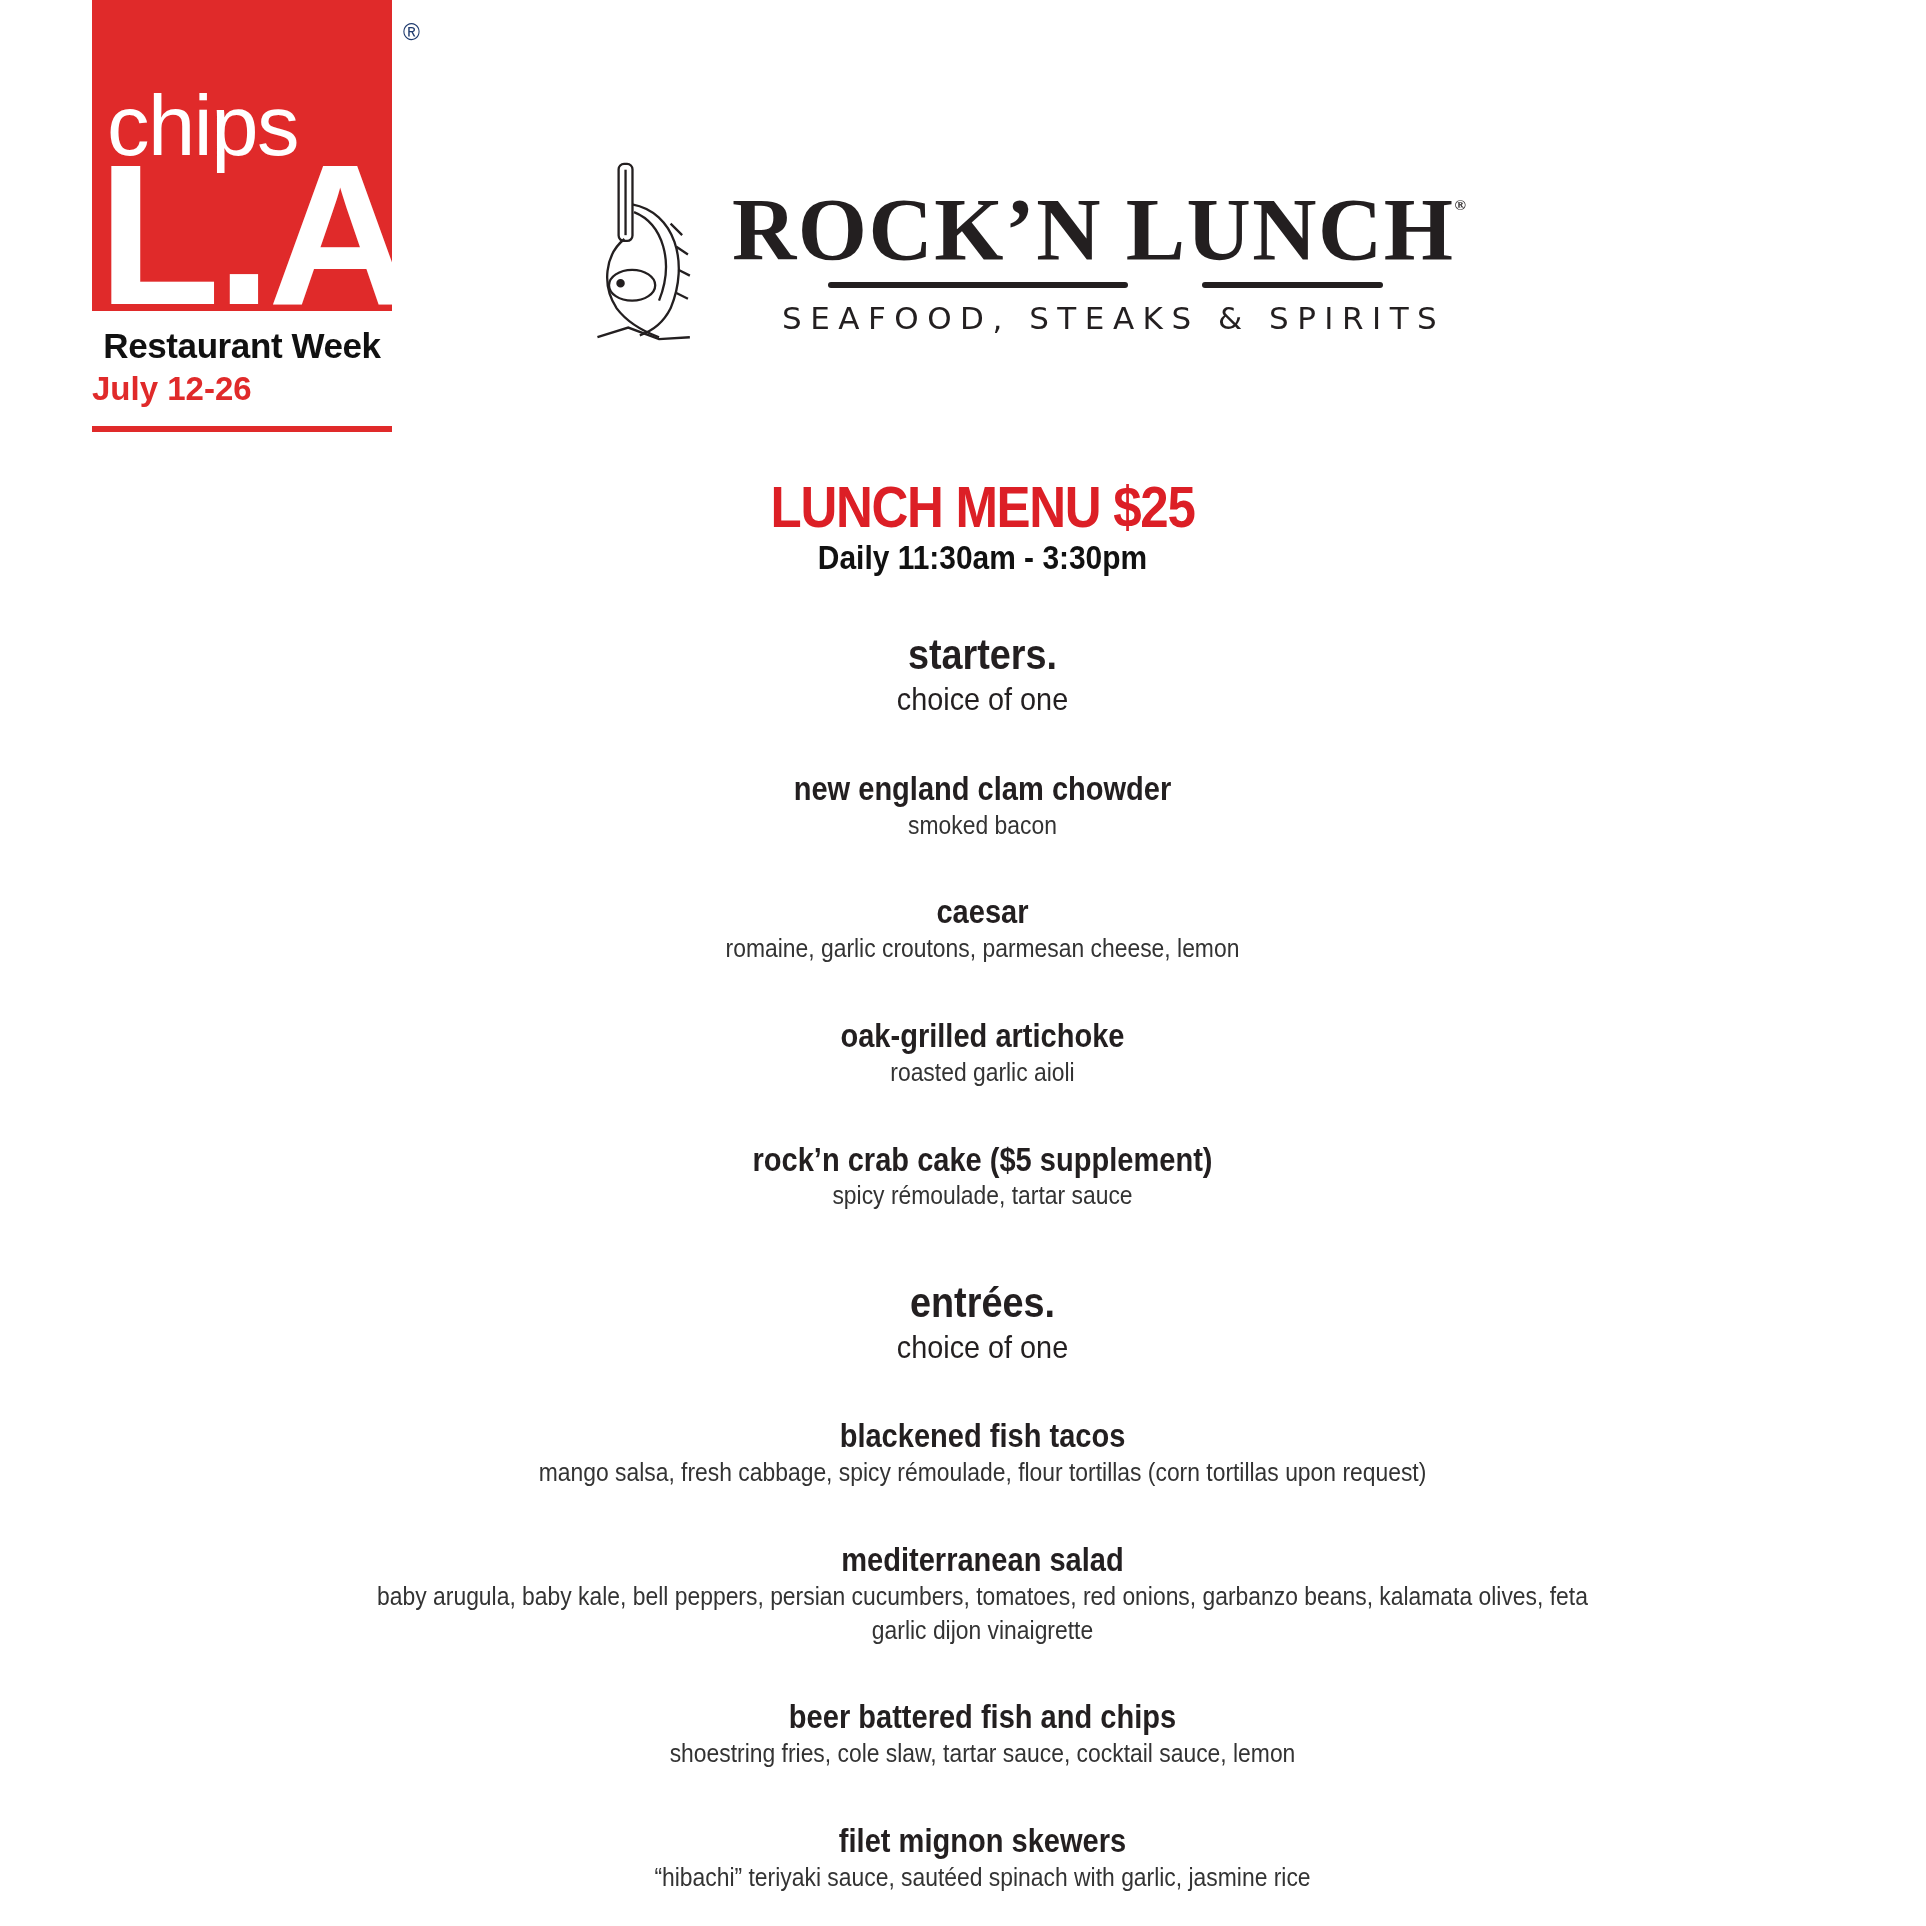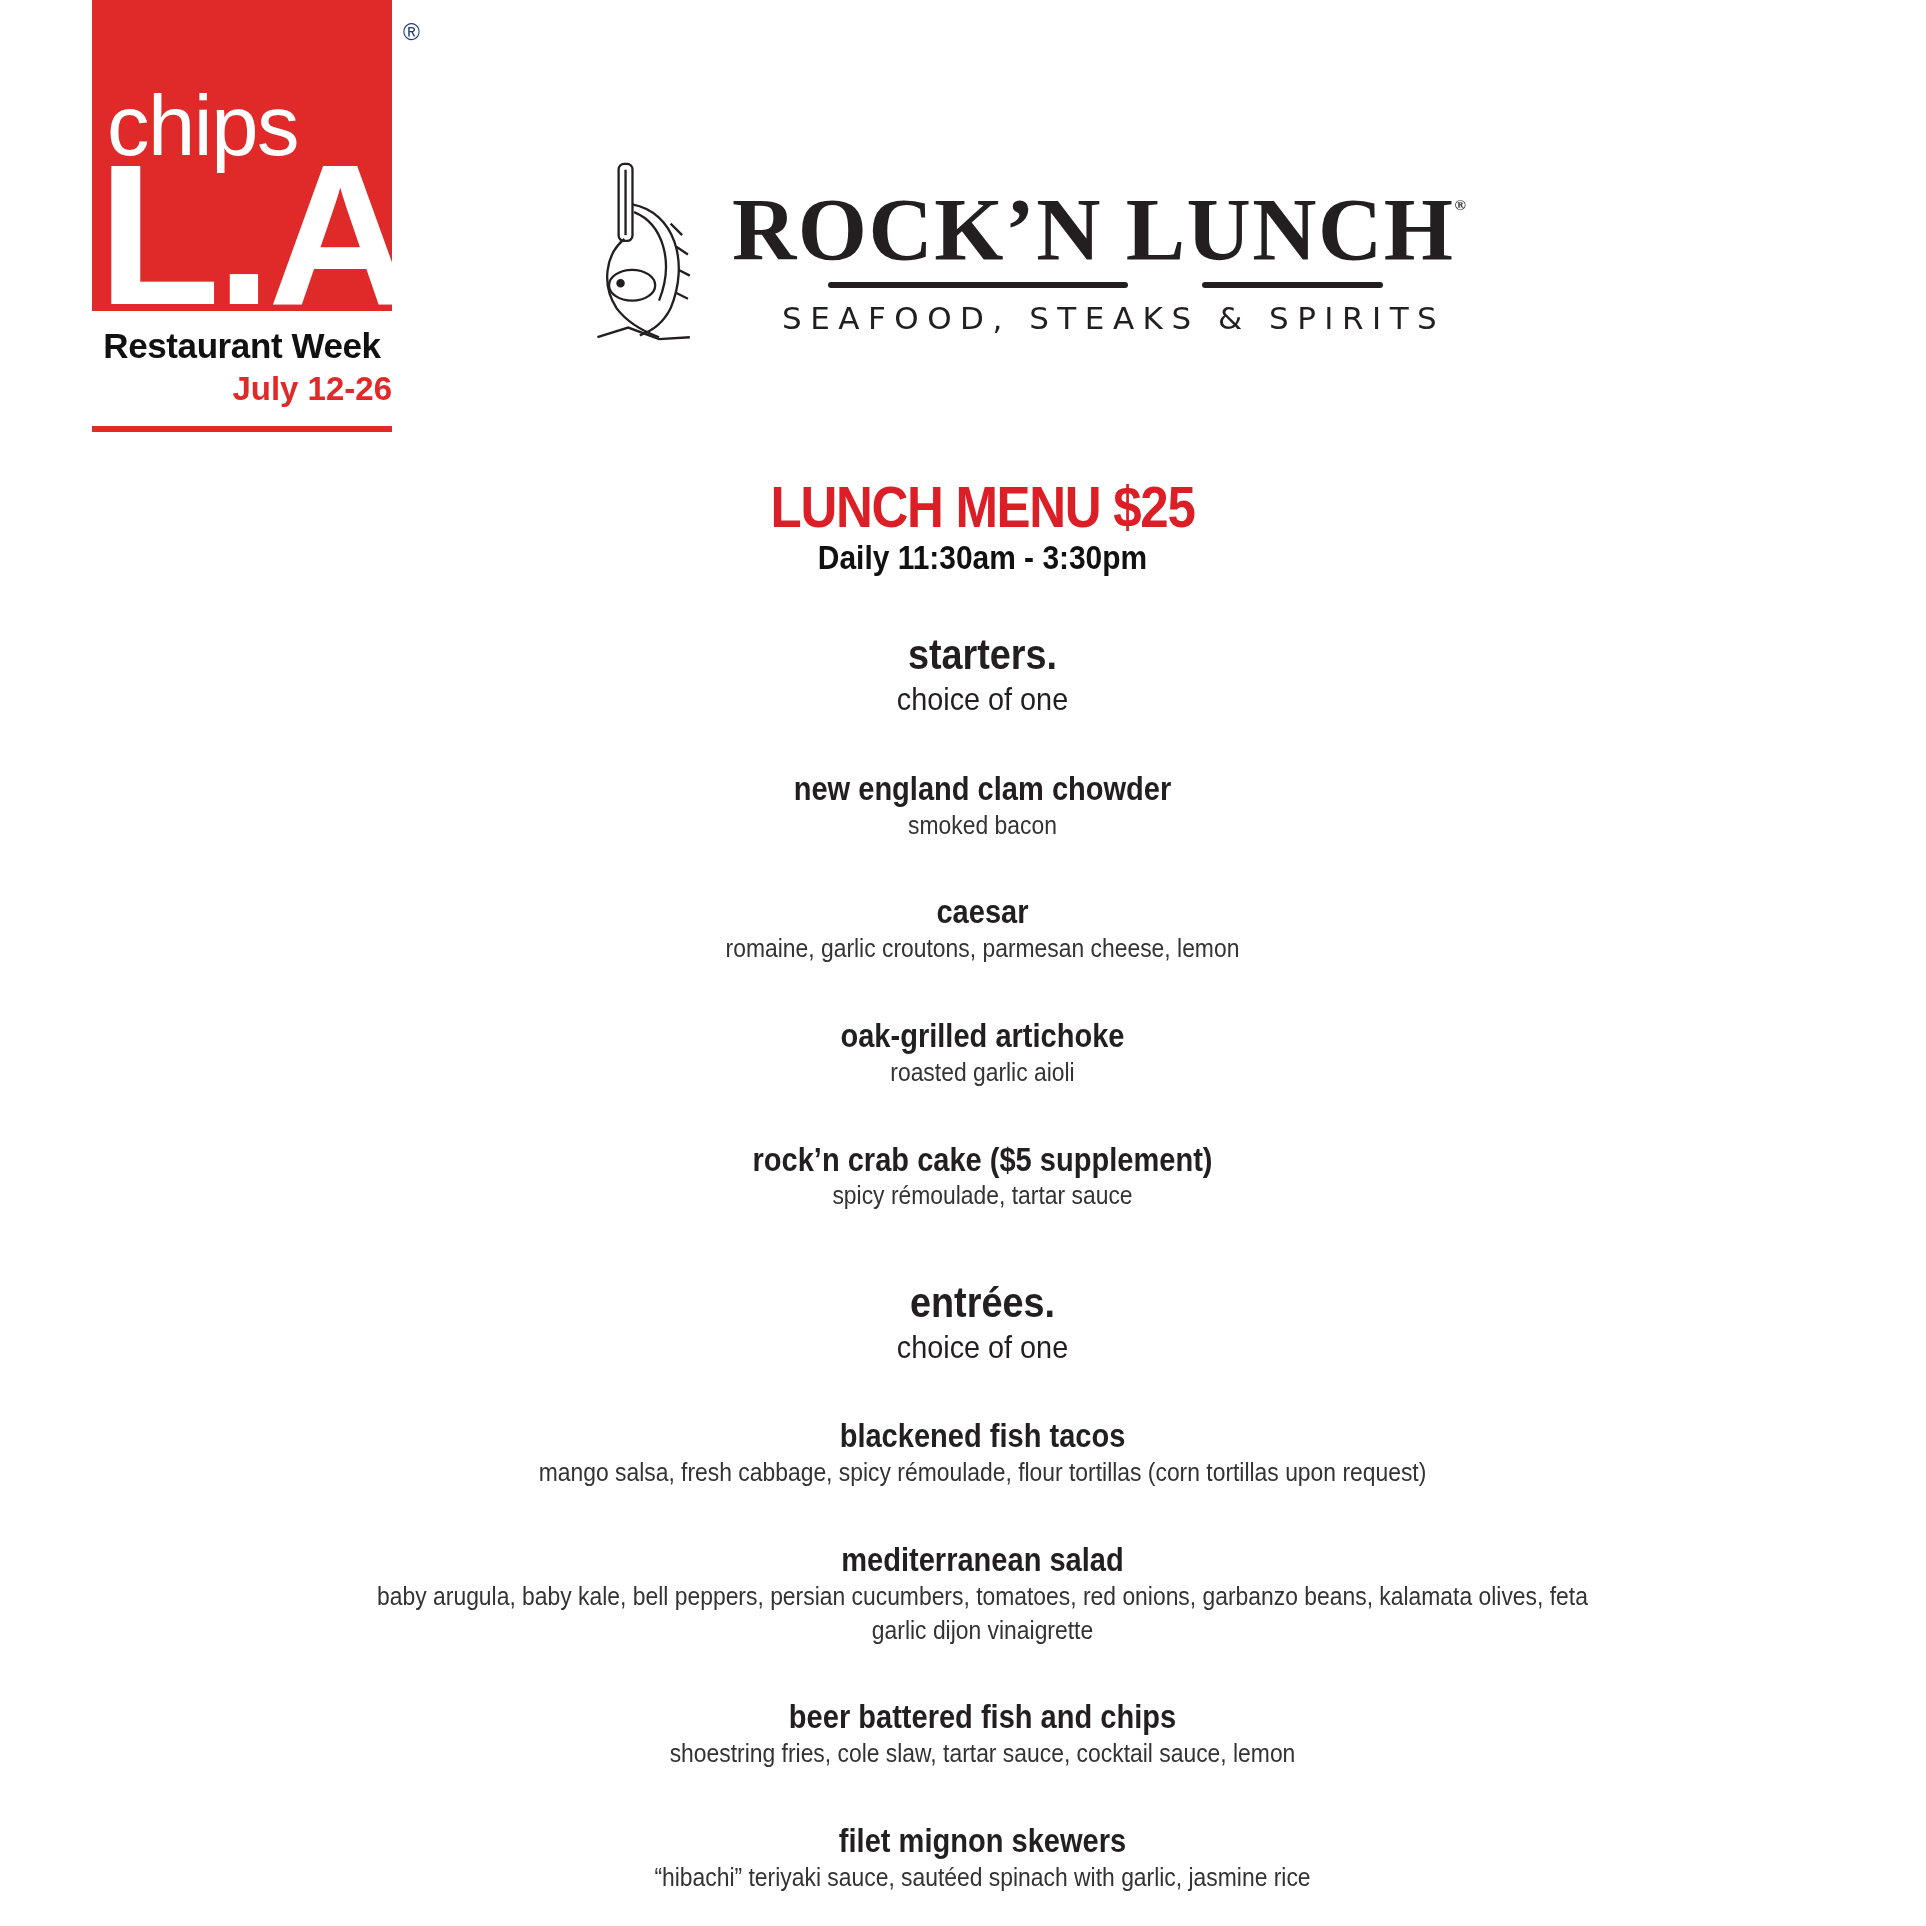--- a/index.html
+++ b/index.html
@@ -10,21 +10,21 @@
   
   .dinela-box { left: 92px; top: 0; width: 300px; height: 311px; background: #e02a2a; }
   .dinela-dine { left: 107px; top: 83px; font-size: 85px; color: #fff; font-weight: 400;
                  letter-spacing: -1.5px; line-height: 1; }
   .dinela-la { left: 98px; top: 154px; width: 297px; height: 158px; overflow: hidden; }
   .dinela-la span { position: absolute; bottom: -23px; left: 0; font-size: 200px; font-weight: 700;
                     color: #fff; letter-spacing: -3.9px; line-height: 1; }
   .dinela-reg { left: 403px; top: 19px; font-size: 23px; color: #1f3b6e; }
   .dinela-rw { left: 92px; top: 326px; width: 300px; text-align: center; font-size: 35px;
                font-weight: 700; color: #111; letter-spacing: -0.4px; }
-  .dinela-date { left: 92px; top: 370px; width: 300px; text-align: right; font-size: 33px;
+  .dinela-date { left: 92px; top: 370px; width: 300px; text-align: left; font-size: 33px;
                  color: #e02a2a; font-weight: 700; }
   .dinela-rule { left: 92px; top: 426px; width: 300px; height: 6.2px; background: #e02a2a; }
 
   
   .rf-fish { left: 582px; top: 162px; width: 131px; height: 181px; }
   .rf-name { left: 732px; top: 185px; font-family: "Liberation Serif", "DejaVu Serif", serif;
              font-size: 89px; font-weight: 700; color: #231f20; letter-spacing: 1.5px; line-height: 1; }
   .rf-name .reg { font-size: 15.4px; vertical-align: top; position: relative; top: 11.6px; }
   .rf-underline1 { left: 828px; top: 282px; width: 300px; height: 6.2px; background: #231f20; border-radius: 3.1px; }
   .rf-underline2 { left: 1202px; top: 282px; width: 181px; height: 6.2px; background: #231f20; border-radius: 3.1px; }

